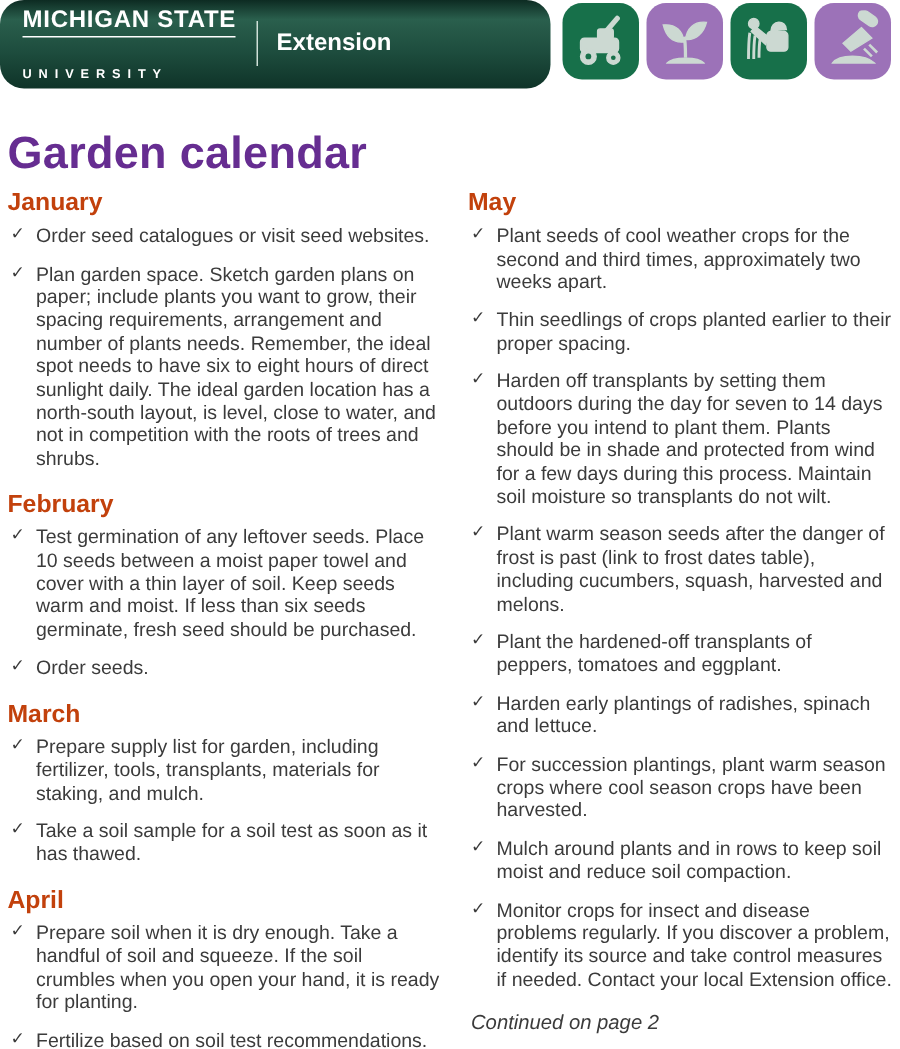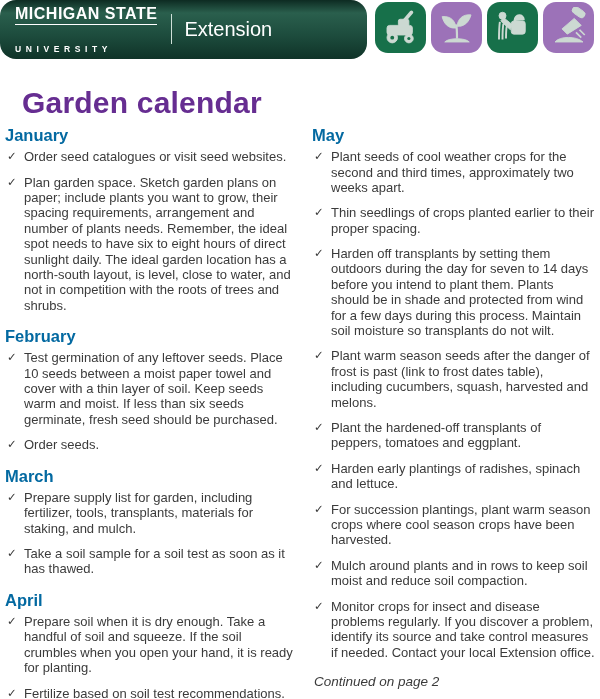--- a/index.html
+++ b/index.html
@@ -25,21 +25,21 @@
   .msu-name { display:flex; flex-direction:column; }
   .msu-line1 {
     color:#fff; font-weight:bold; font-size:16px; letter-spacing:0.5px;
     border-bottom:1.5px solid #fff; padding-bottom:1px; line-height:1.05;
   }
   .msu-line2 {
     color:#fff; font-size:8.5px; font-weight:bold; letter-spacing:4.6px;
     margin-top:20px; line-height:1;
   }
   .msu-divider { width:1px; height:30px; background:#cfe0d8; margin:0 12px 0 14px; }
-  .msu-extension { color:#fff; font-size:20px; font-weight:400; }
+  .msu-extension { color:#fff; font-size:16px; font-weight:700; }
 
   
   .sg-logo { position:absolute; top:2px; right:5px; width:220px; }
   .sg-tiles { display:flex; gap:5px; }
   .tile {
     width:51px; height:51px; border-radius:13px;
     display:flex; align-items:center; justify-content:center;
   }
   .tile-green { background:#17704a; }
   .tile-purple { background:#9c72b8; }
@@ -48,37 +48,37 @@
   .sg-word {
     display:flex; justify-content:center; gap:7px;
     font-size:27px; font-weight:bold; margin-top:2px;
     letter-spacing:0.5px;
   }
   .sg-smart { color:#9c59a6; }
   .sg-gardening { color:#1d7c46; }
 
   
   .page-title {
-    position:absolute; top:86px; left:22px;
+    position:absolute; top:86px; left:5px;
     font-size:30px; font-weight:bold; color:#662d91;
     letter-spacing:0.2px;
   }
 
   
   .content {
     position:absolute; top:126px; left:5px;
     width:590px; display:flex; gap:17px;
   }
   .col { flex:0 0 auto; }
   .col-left  { width:290px; }
   .col-right { width:283px; }
 
   .month-section { margin-bottom:14px; }
   .month-name {
-    color:#0369a1; font-size:16.5px; font-weight:bold;
+    color:#c2410c; font-size:16.5px; font-weight:bold;
     margin-bottom:5px; line-height:1.1;
   }
   .item { display:flex; margin-bottom:10px; }
   .check {
     flex:0 0 19px; font-size:11.5px; color:#3b3b3b;
     line-height:1.35; padding-left:2px;
   }
   .item-text { font-size:13px; line-height:1.185; color:#3b3b3b; }
 
   .continued {

